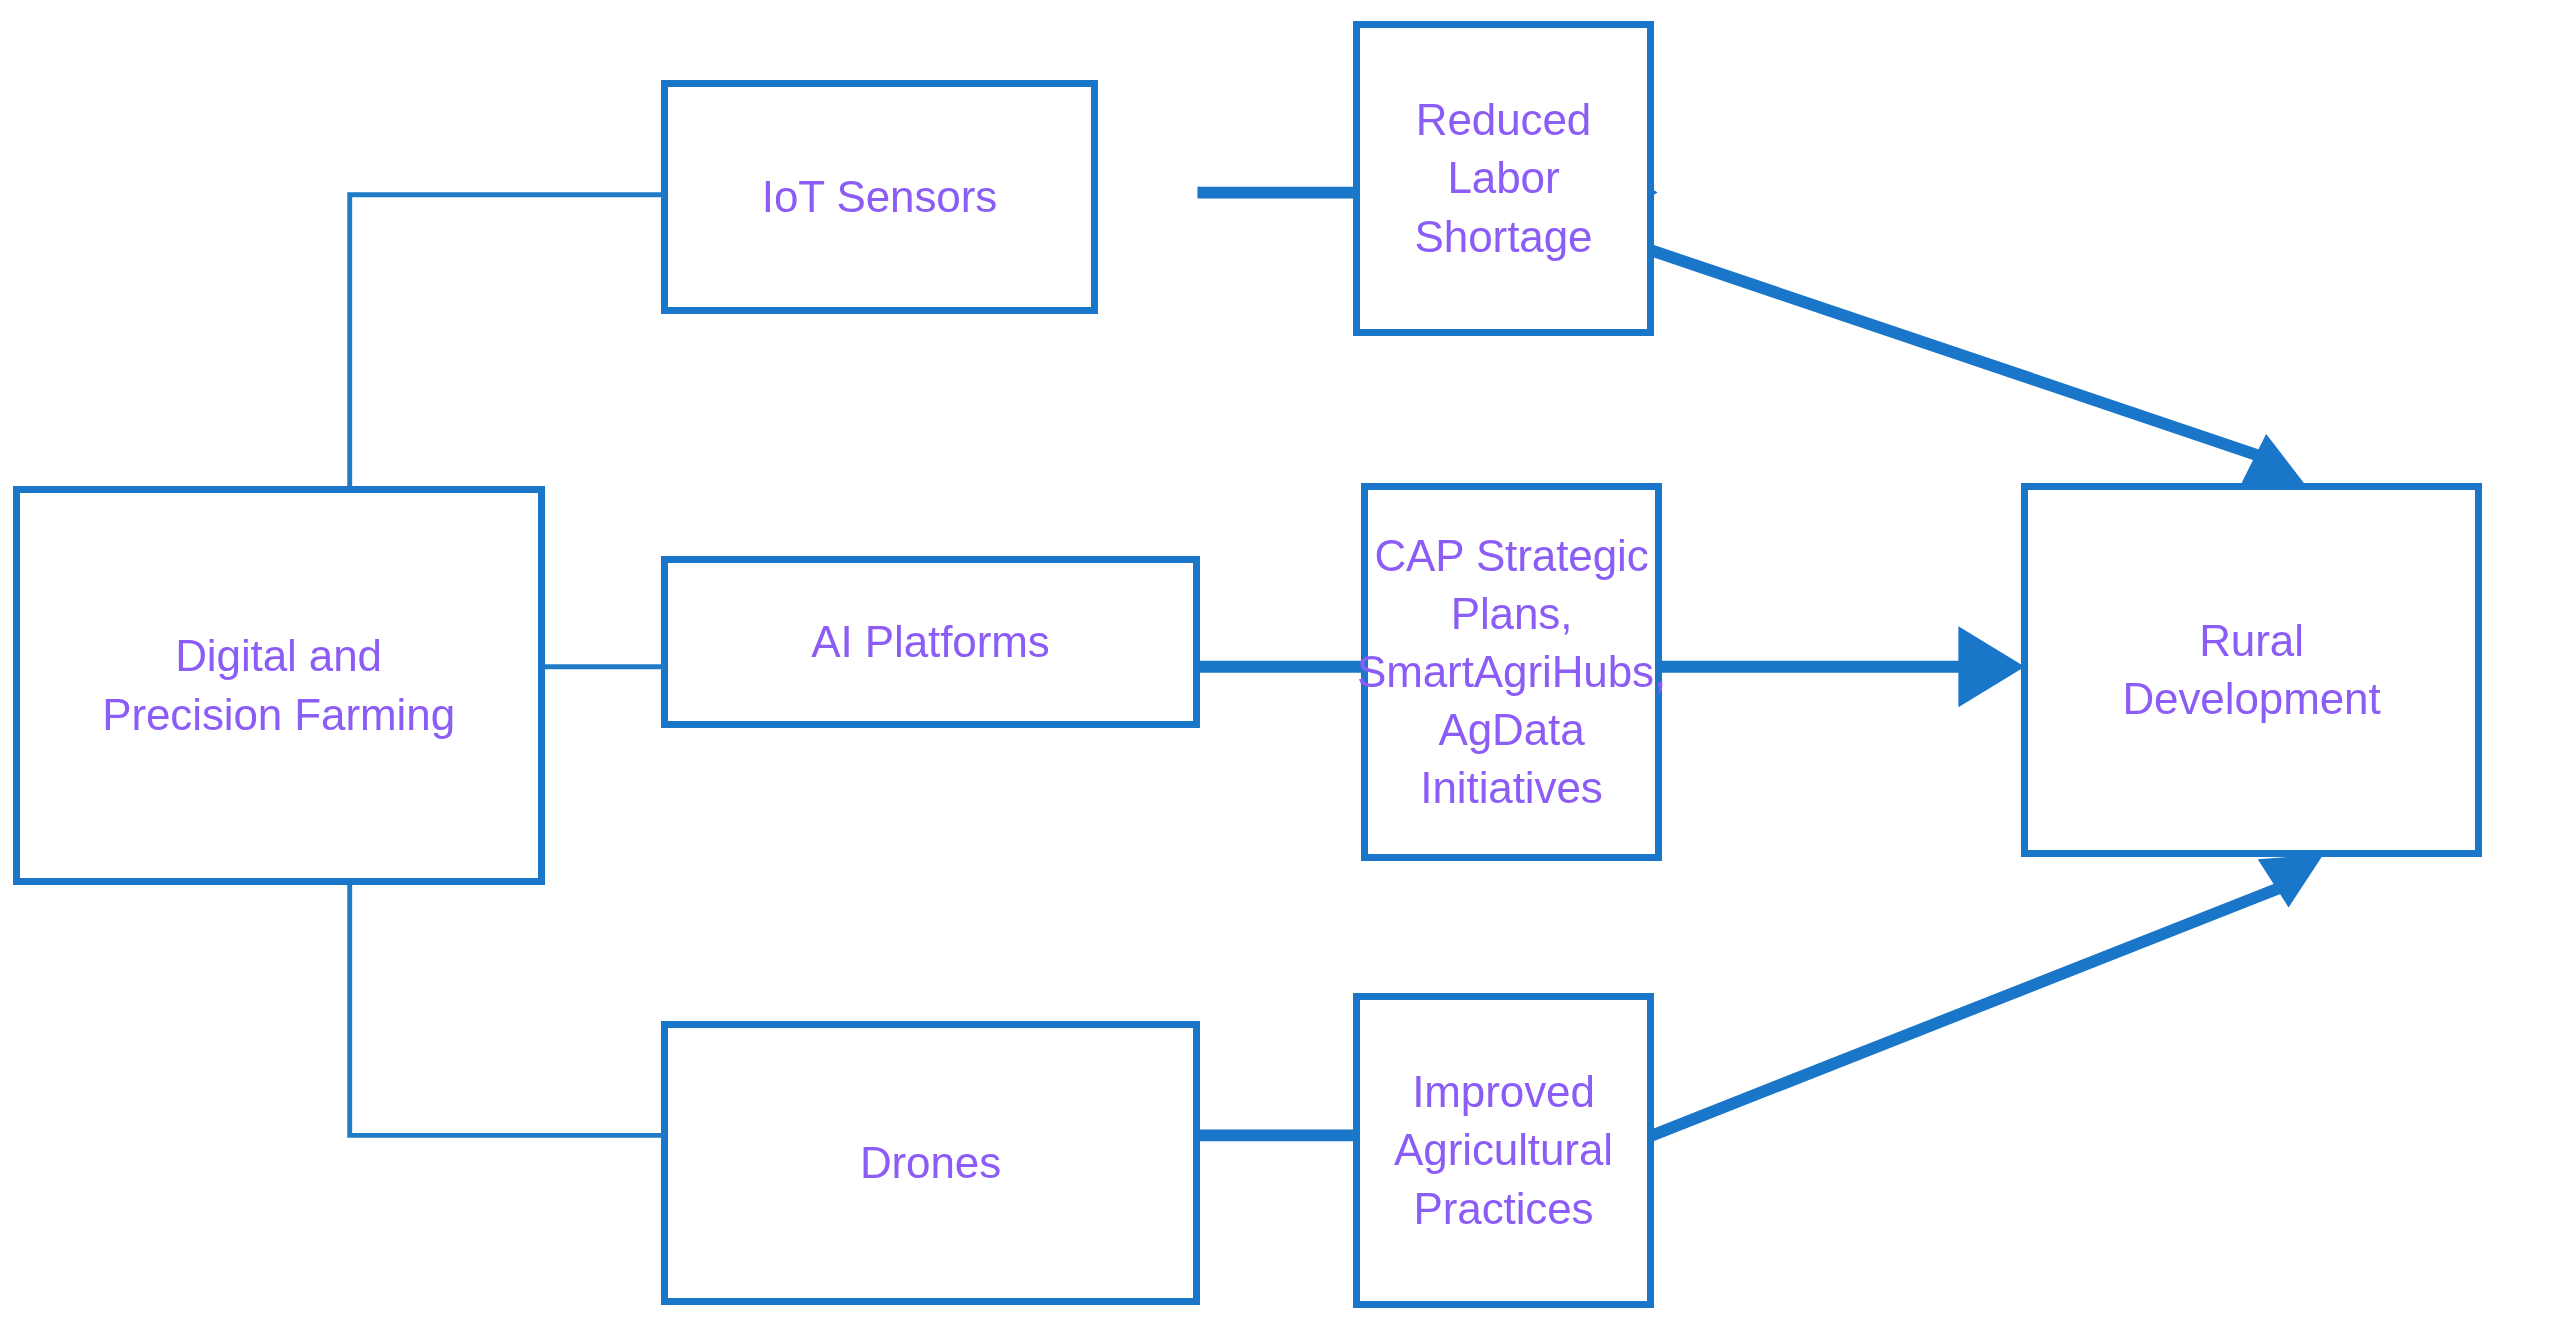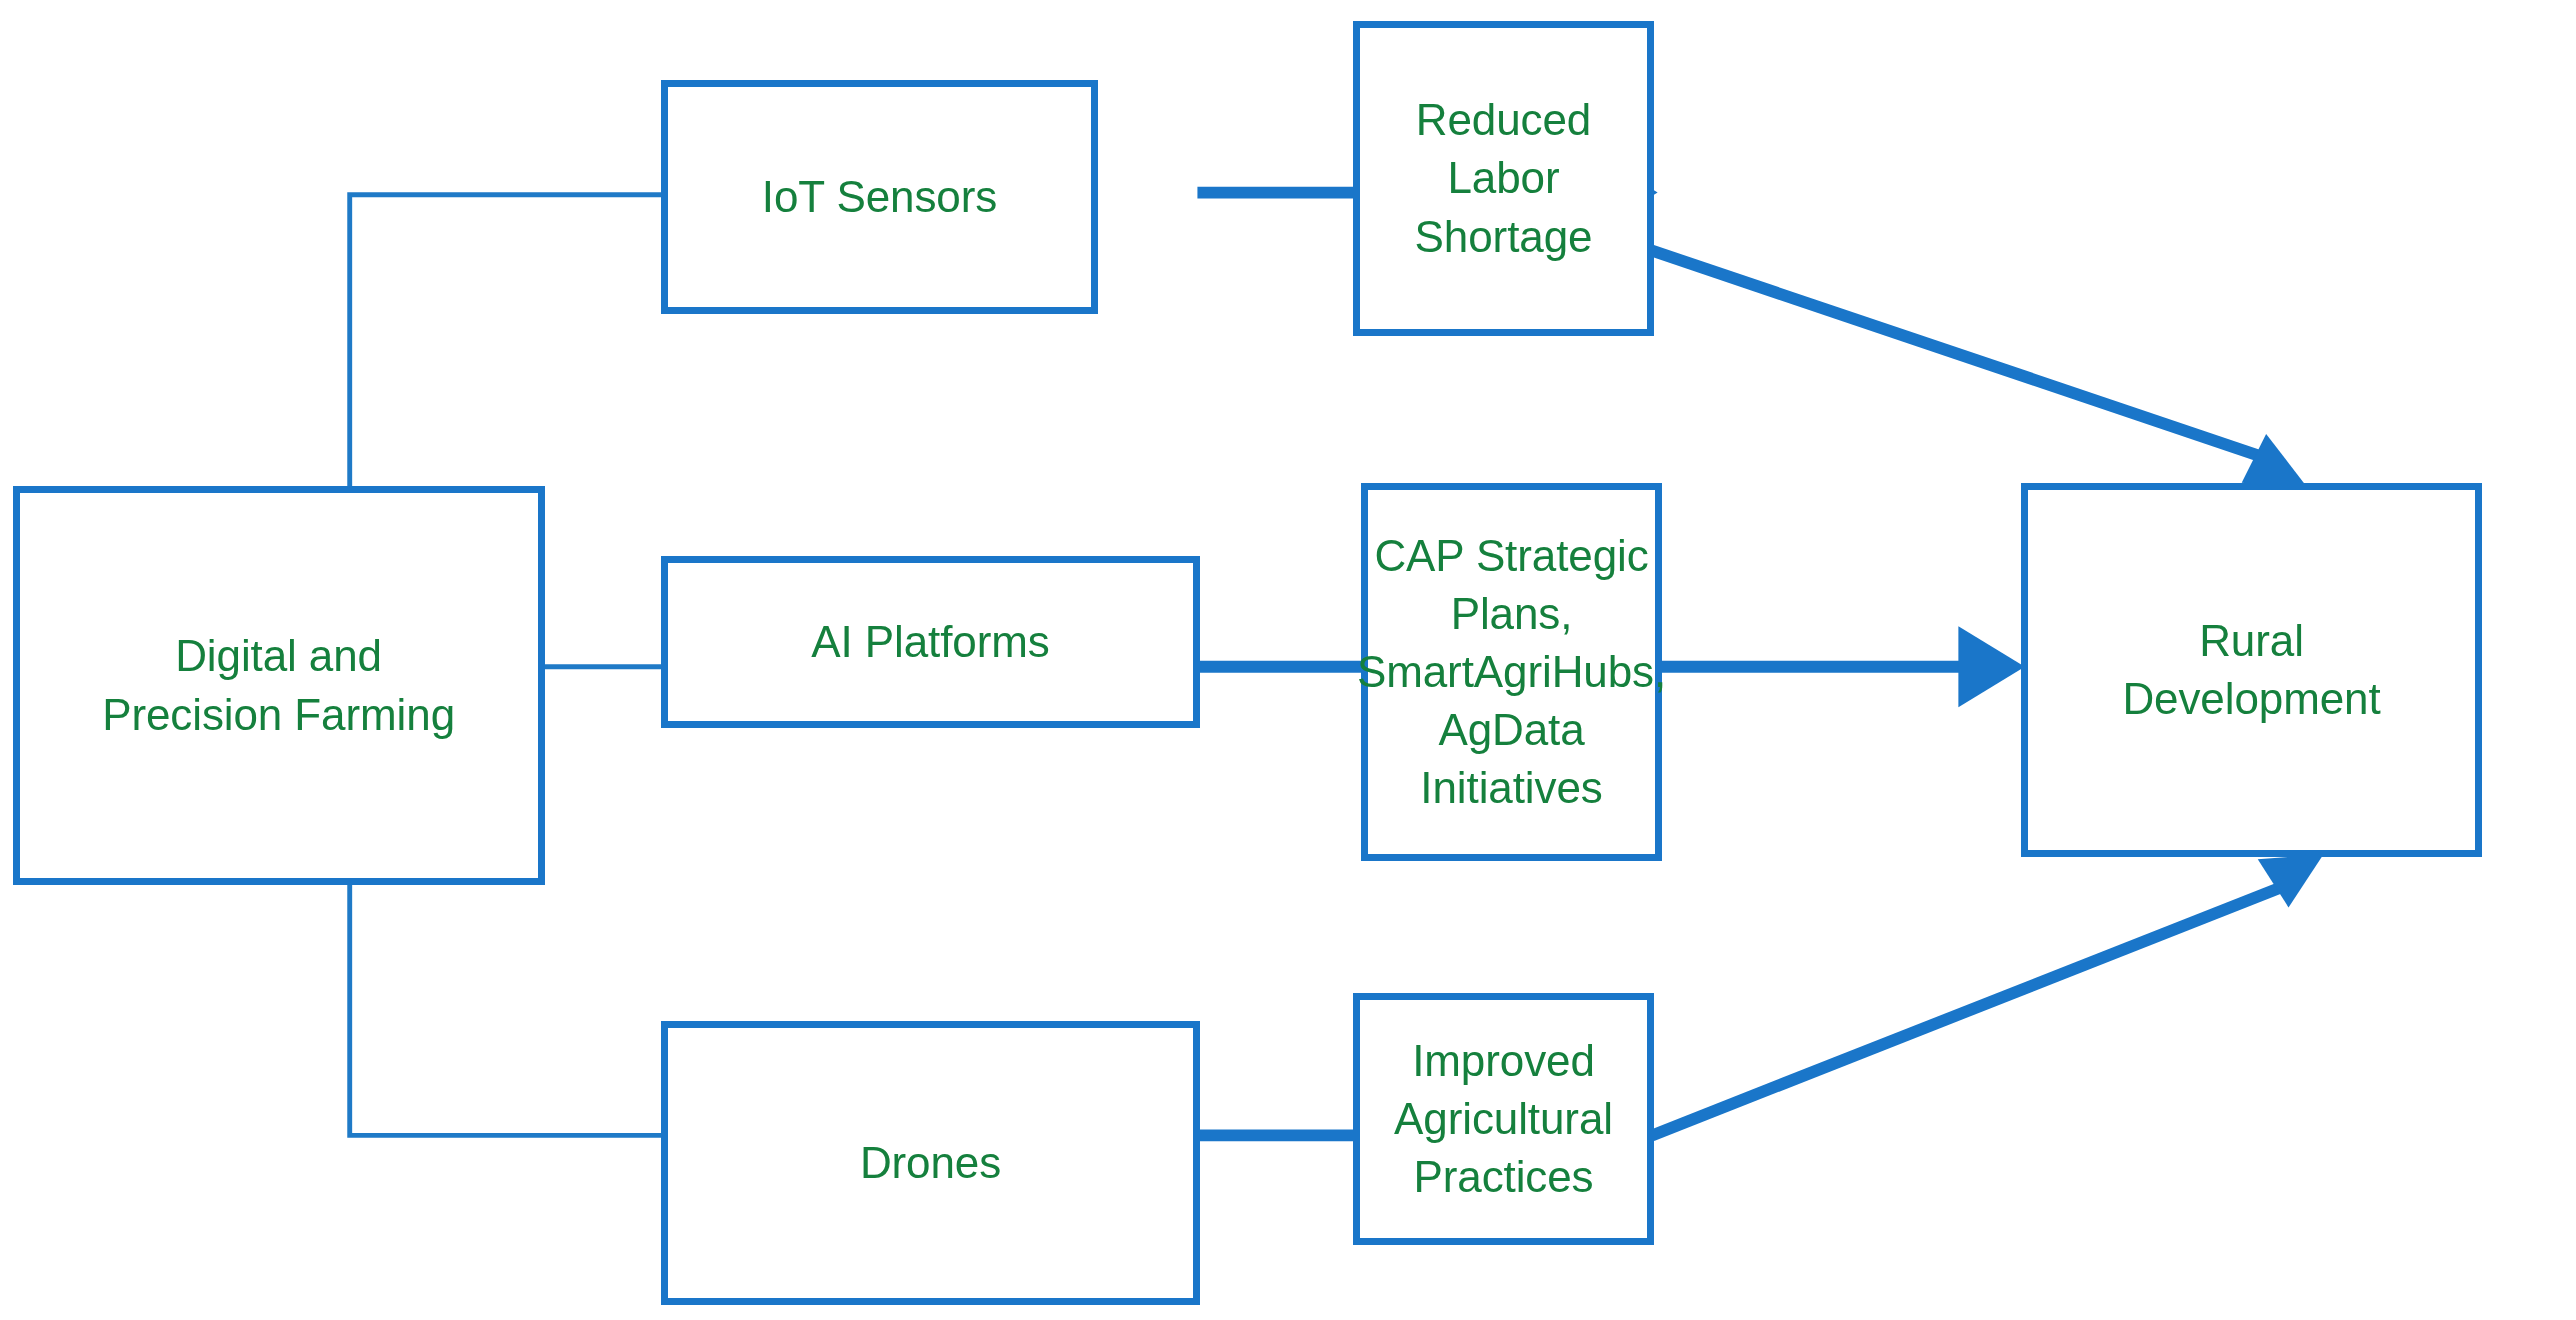--- a/index.html
+++ b/index.html
@@ -31,37 +31,37 @@
     background: #ffffff;
     border: 7.7px solid #1a76c9;
     display: flex;
     align-items: center;
     justify-content: center;
     text-align: center;
     z-index: 3;
   }
   .node-label {
     display: block;
-    color: #15803d;
+    color: #8b5cf6;
     font-family: "Liberation Sans", sans-serif;
     font-size: 44px;
     line-height: 1.32;
     font-weight: 400;
     letter-spacing: -0.1px;
     white-space: pre-line;
     padding: 0 8.4px;
   }
   
   #node-source        { left: 12.6px;   top: 486px;  width: 532px; height: 399px; }
   #node-iot           { left: 661px;  top: 80px;  width: 437px; height: 234px; }
   #node-ai            { left: 661px;  top: 556px;  width: 539px; height: 172px; }
   #node-drones        { left: 661px;  top: 1021px; width: 539px; height: 284px; }
   #node-labor         { left: 1353px; top: 21px;   width: 301px; height: 315px; }
   #node-policy        { left: 1353px; top: 483px;  width: 301px; height: 378px; margin-left: 8px; }
-  #node-practices     { left: 1353px; top: 993px; width: 301px; height: 252px; }
+  #node-practices     { left: 1353px; top: 993px; width: 301px; height: 315px; }
   #node-rural         { left: 2021px; top: 483px;  width: 461px; height: 374px; }
 </style>
 </head>
 <body>
 
 <div id="diagram-root">
 
   <svg id="edge-layer" viewBox="0 0 3683 1888" width="2576" height="1321" xmlns="http://www.w3.org/2000/svg" aria-hidden="true">
 
     <g>

